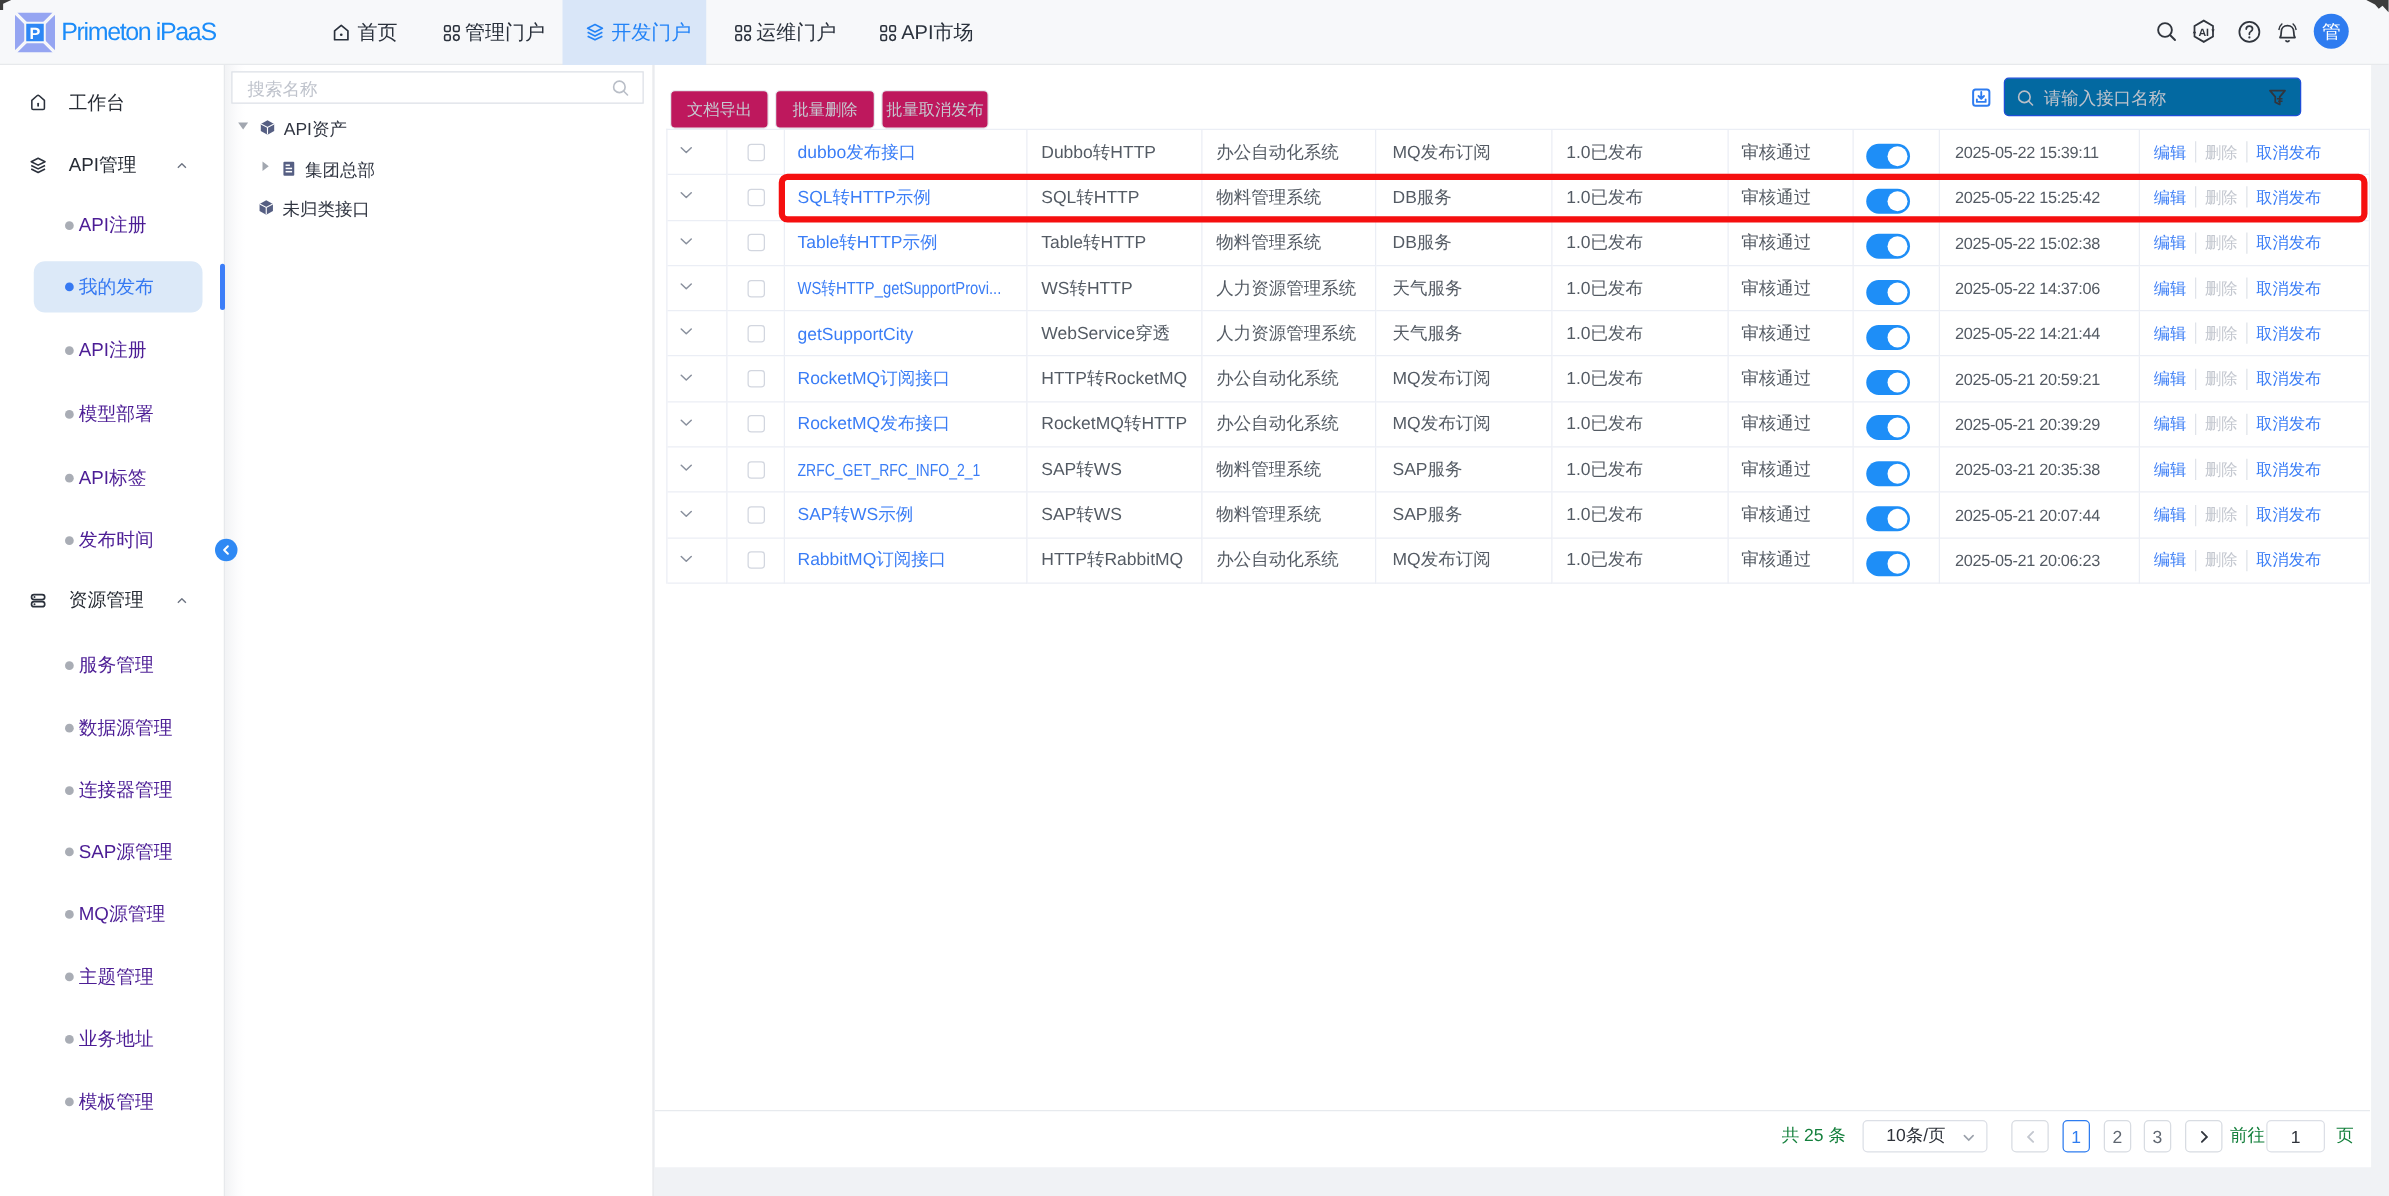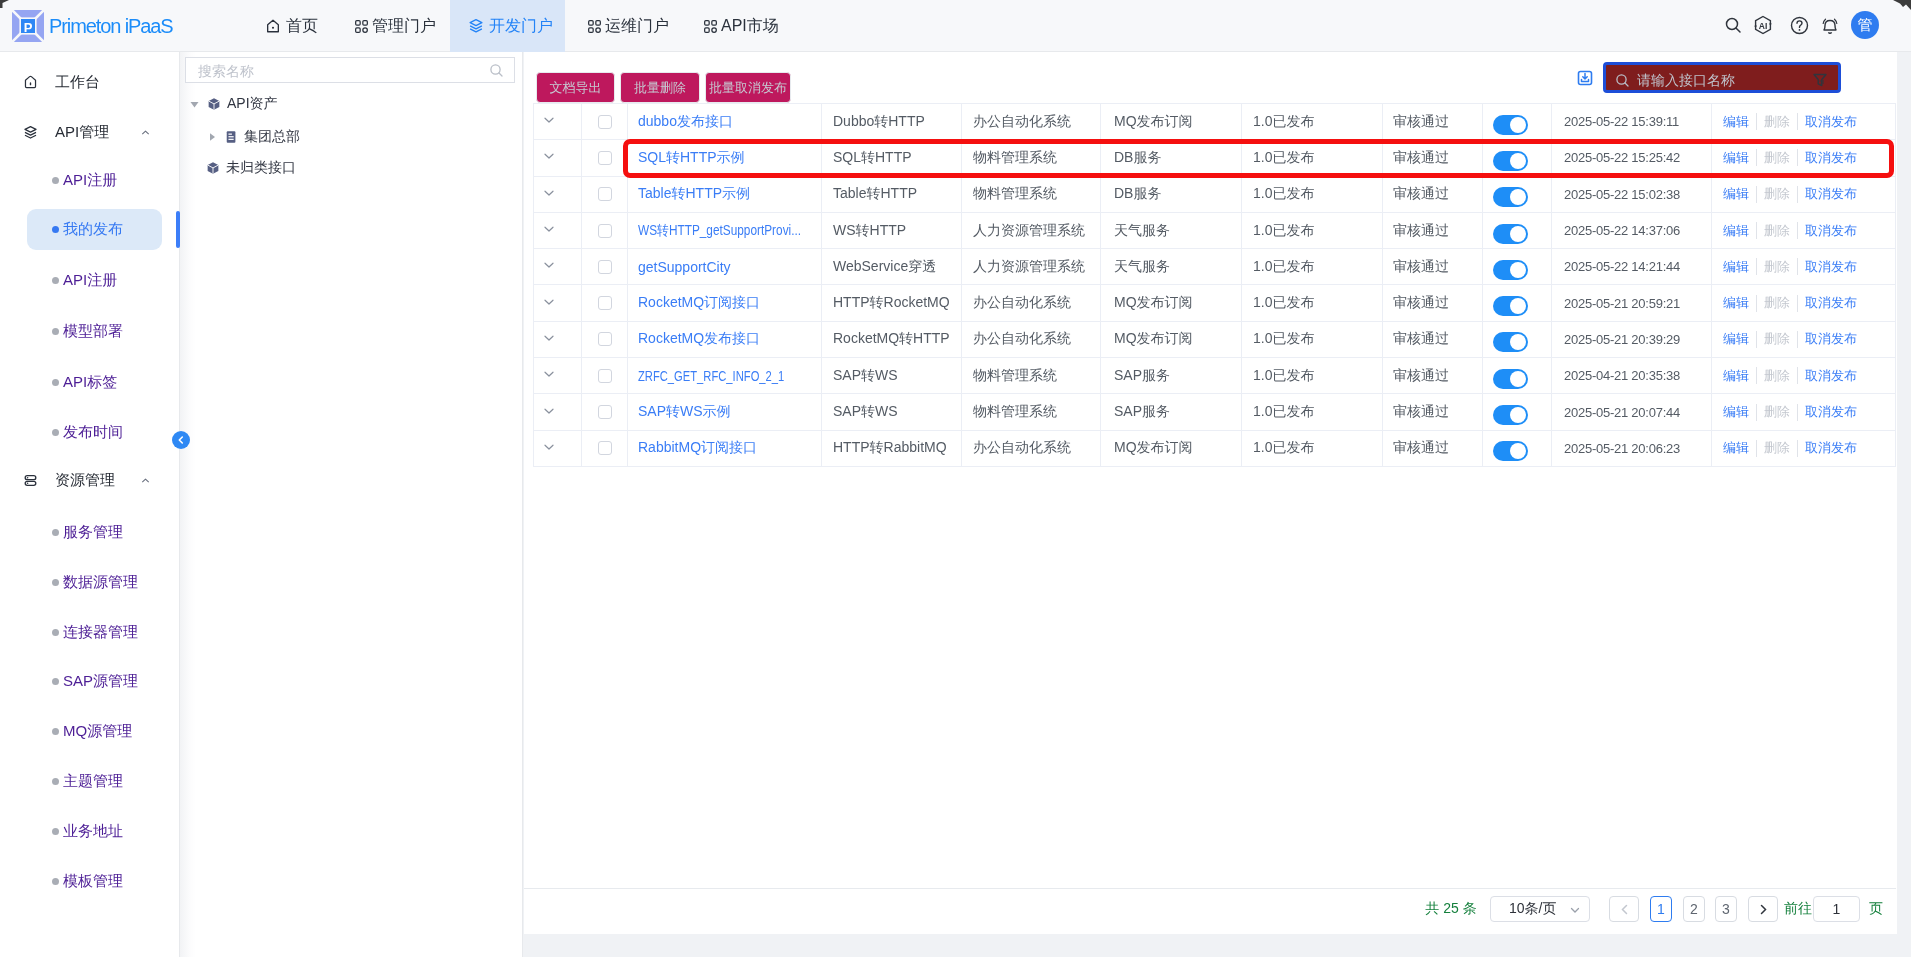--- a/index.html
+++ b/index.html
@@ -22,31 +22,31 @@
 .dot{position:absolute;left:52px;width:7px;height:7px;border-radius:50%;background:#a9adb5}
 .sub .txt{position:absolute;left:63px;white-space:nowrap}
 #selpill{position:absolute;left:27px;top:157px;width:135px;height:41px;background:#dce9f8;border-radius:9px}
 #selbar{position:absolute;left:176px;top:159px;width:4px;height:37px;background:#3c7ef8;border-radius:2px}
 #collapse{position:absolute;left:172px;top:379px;width:18px;height:18px;border-radius:50%;background:#2f89f4;color:#fff;display:flex;align-items:center;justify-content:center}
 
 #treepanel{position:absolute;left:180px;top:52px;width:343px;height:905px;background:linear-gradient(90deg,#f2f3f5 0,#fcfcfd 10px,#fff 16px);border-right:1px solid #e7e9ec}
 #treesearch{position:absolute;left:5px;top:5px;width:330px;height:26px;border:1px solid #dcdfe6;border-radius:0;background:#fff}
 #treesearch .ph{position:absolute;left:12px;top:5px;font-size:14px;color:#bfc3cc}
 #treesearch svg{position:absolute;right:10px;top:5px}
-.titem{position:absolute;display:flex;align-items:center;font-size:14px;color:#303541;white-space:nowrap}
+.titem{position:absolute;display:flex;align-items:flex-start;font-size:14px;color:#303541;white-space:nowrap}
 
 #main{position:absolute;left:524px;top:52px;width:1373px;height:882px;background:#fff}
 #grightstrip{position:absolute;left:1897px;top:52px;width:14px;height:905px;background:#f0f2f5}
 #gbottom{position:absolute;left:524px;top:934px;width:1387px;height:23px;background:#f0f2f5}
 .btn{position:absolute;top:72px;height:31px;background:#be185d;border:1px solid #e7eaee;border-radius:4px;font-size:13px;color:#c6cad2;display:flex;align-items:center;justify-content:center}
 #b1{left:536px;width:79px}
 #b2{left:620px;width:80px}
 #b3{left:705px;width:86px}
 #expicon{position:absolute;left:1577px;top:70px}
-#mainsearch{position:absolute;left:1603px;top:62px;width:238px;height:31px;border:3px solid #1d4ed8;border-radius:4px;background:#7f1d1d}
+#mainsearch{position:absolute;left:1603px;top:62px;width:238px;height:31px;border:1px solid #1d4ed8;border-radius:4px;background:#0369a1}
 #mainsearch .ph{position:absolute;left:31px;top:7px;font-size:14px;color:#bfc3cc}
 #mainsearch .mg{position:absolute;left:9px;top:8px}
 #funnel{position:absolute;right:10px;top:7px}
 
 #tbl{position:absolute;left:533px;top:103px;width:1363px;border:1px solid #ebeef5;border-bottom:none}
 .trow,.thead{display:flex;width:1361px}
 .thead{height:36px;font-weight:700;color:#2e323a}
 .thead .c10{font-size:14px;letter-spacing:0}
 .thead .c11{font-size:14px}
 .trow{height:36.3px;color:#545b64}
@@ -543,21 +543,21 @@
 <div class="c c4">SAP转WS</div>
 <div class="c c5">物料管理系统</div>
 <div class="c c6">SAP服务</div>
 <div class="c c7">1.0已发布</div>
 <div class="c c8">审核通过</div>
 <div class="c c9">
         <span class="sw">
           <span class="knob"></span>
         </span>
       </div>
-<div class="c c10">2025-04-21 20:35:38</div>
+<div class="c c10">2025-03-21 20:35:38</div>
 <div class="c c11">
         <a class="lnk">编辑</a>
         <span class="vd"></span>
         <span class="dis">删除</span>
         <span class="vd"></span>
         <a class="lnk">取消发布</a>
       </div>
 </div>
 <div class="trow">
 <div class="c c1">

